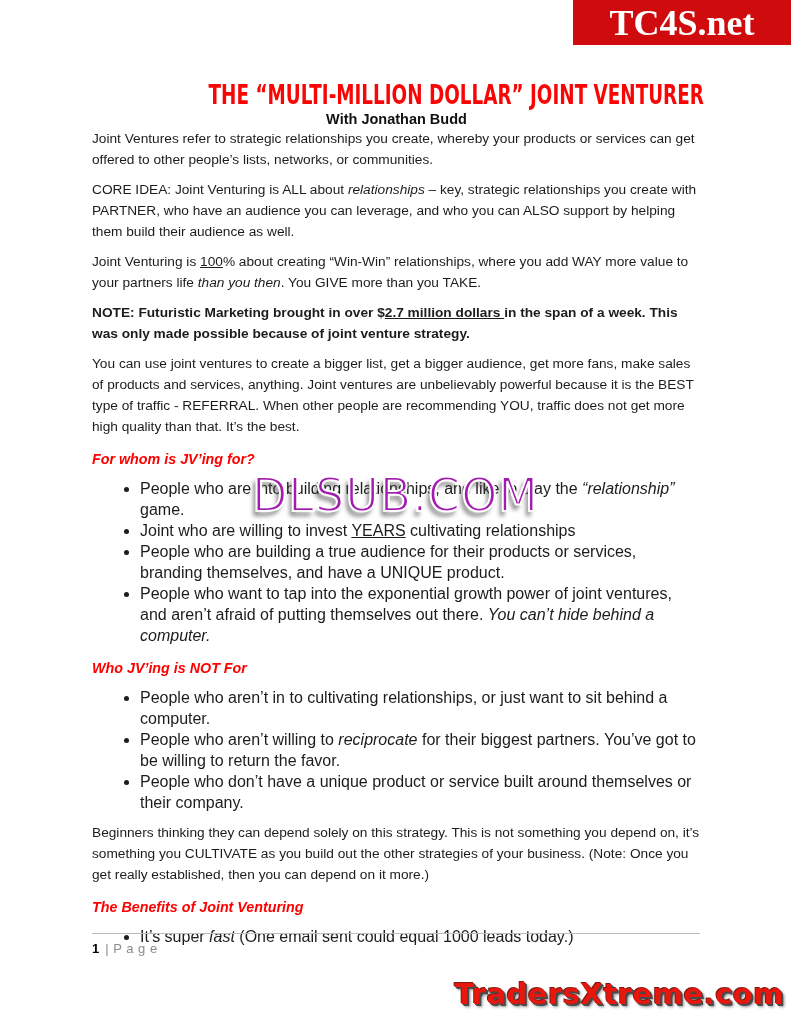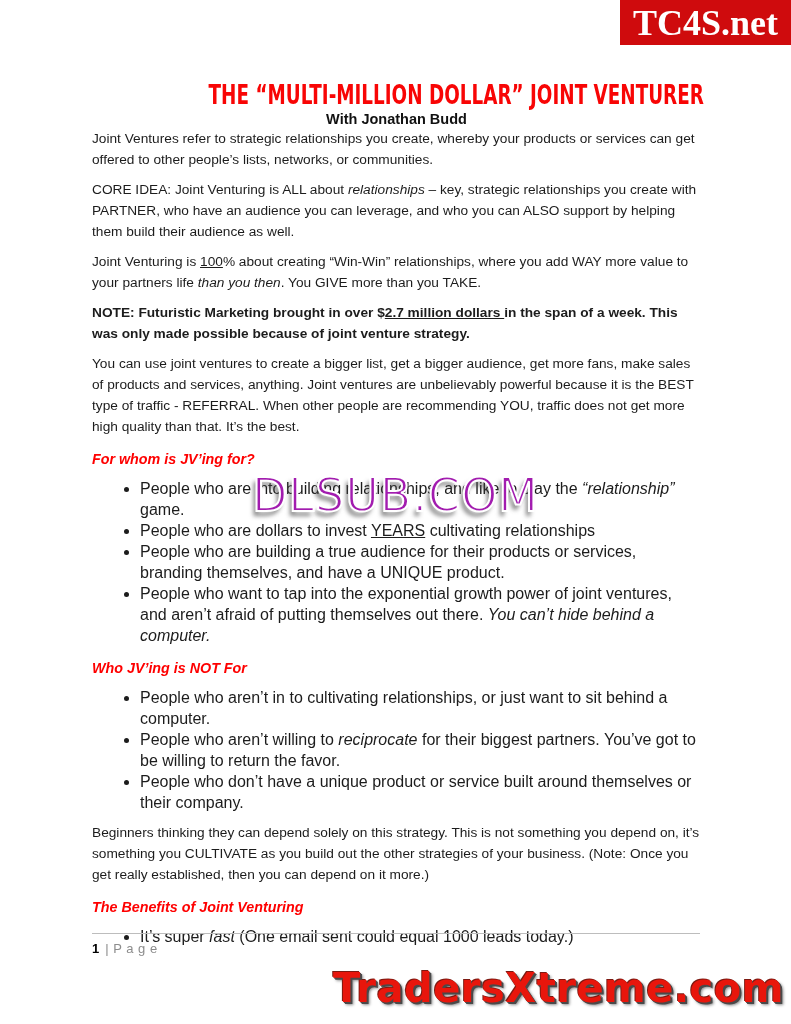--- a/index.html
+++ b/index.html
@@ -42,21 +42,21 @@
   .footer {
     position: absolute; left: 92px; right: 91px; top: 933px;
     border-top: 1px solid #bdbdbd; padding-top: 7px;
     font-size: 13px;
   }
   .page-num { font-weight: 700; color: #000; }
   .page-label { color: #8c8c8c; margin-left: 6px; letter-spacing: 0.5px; }
 
   .tc4s {
     position: absolute; top: 0; right: 0;
-    width: 171px; height: 45px;
+    width: 218px; height: 45px;
     background: #cf0b0d;
     color: #ffffff;
     display: flex; align-items: center; justify-content: center;
     font-family: "Liberation Serif", serif;
     font-weight: 700; font-size: 36px; line-height: 1;
     z-index: 6;
   }
   .dlsub {
     position: absolute; top: 468px; left: 50%;
     transform: translateX(-50%);
@@ -66,21 +66,21 @@
     color: #a21caf;
     -webkit-text-stroke: 2px #ffffff;
     text-shadow: -3px 5px 4px rgba(70,70,70,0.65);
     letter-spacing: 1px;
     z-index: 5;
   }
   .traders {
     position: absolute; right: 7px; bottom: 13px;
     white-space: nowrap;
     font-family: "DejaVu Sans", sans-serif;
-    font-size: 40px; font-weight: 800;
+    font-size: 29px; font-weight: 800;
     color: #e8160c;
     text-shadow:
       1px 1px 0 #4a4a4a,
       2px 2px 0 #4a4a4a,
       -1px -1px 0 #7c1a12,
       3px 3px 3px rgba(0,0,0,0.45);
     letter-spacing: 0.5px;
     z-index: 6;
   }
 </style>
@@ -100,21 +100,21 @@
   <p><span>Joint Venturing is </span><span class="u">100</span><span>% about creating “Win-Win” relationships, where you add WAY more value to your partners life </span><span class="i">than you then</span><span>. You GIVE more than you TAKE.</span></p>
 
   <p class="b"><span>NOTE: Futuristic Marketing brought in over $</span><span class="u">2.7 million dollars </span><span>in the span of a week.  This was only made possible because of joint venture strategy.</span></p>
 
   <p>You can use joint ventures to create a bigger list, get a bigger audience, get more fans, make sales of products and services, anything. Joint ventures are unbelievably powerful because it is the BEST type of traffic - REFERRAL. When other people are recommending YOU, traffic does not get more high quality than that. It’s the best.</p>
 
   <h2 class="h-red">For whom is JV’ing for?</h2>
 
   <ul>
     <li><span>People who are into building relationships, and like to play the </span><span class="i">“relationship”</span><span> game.</span></li>
-    <li><span>People who are dollars to invest </span><span class="u">YEARS</span><span> cultivating relationships</span></li>
+    <li><span>Joint who are willing to invest </span><span class="u">YEARS</span><span> cultivating relationships</span></li>
     <li>People who are building a true audience for their products or services, branding themselves, and have a UNIQUE product.</li>
     <li><span>People who want to tap into the exponential growth power of joint ventures, and aren’t afraid of putting themselves out there.   </span><span class="i">You can’t hide behind a computer.</span></li>
   </ul>
 
   <h2 class="h-red">Who JV’ing is NOT For</h2>
 
   <ul>
     <li>People who aren’t in to cultivating relationships, or just want to sit behind a computer.</li>
     <li><span>People who aren’t willing to </span><span class="i">reciprocate</span><span> for their biggest partners.  You’ve got to be willing to return the favor.</span></li>
     <li>People who don’t have a unique product or service built around themselves or their company.</li>

